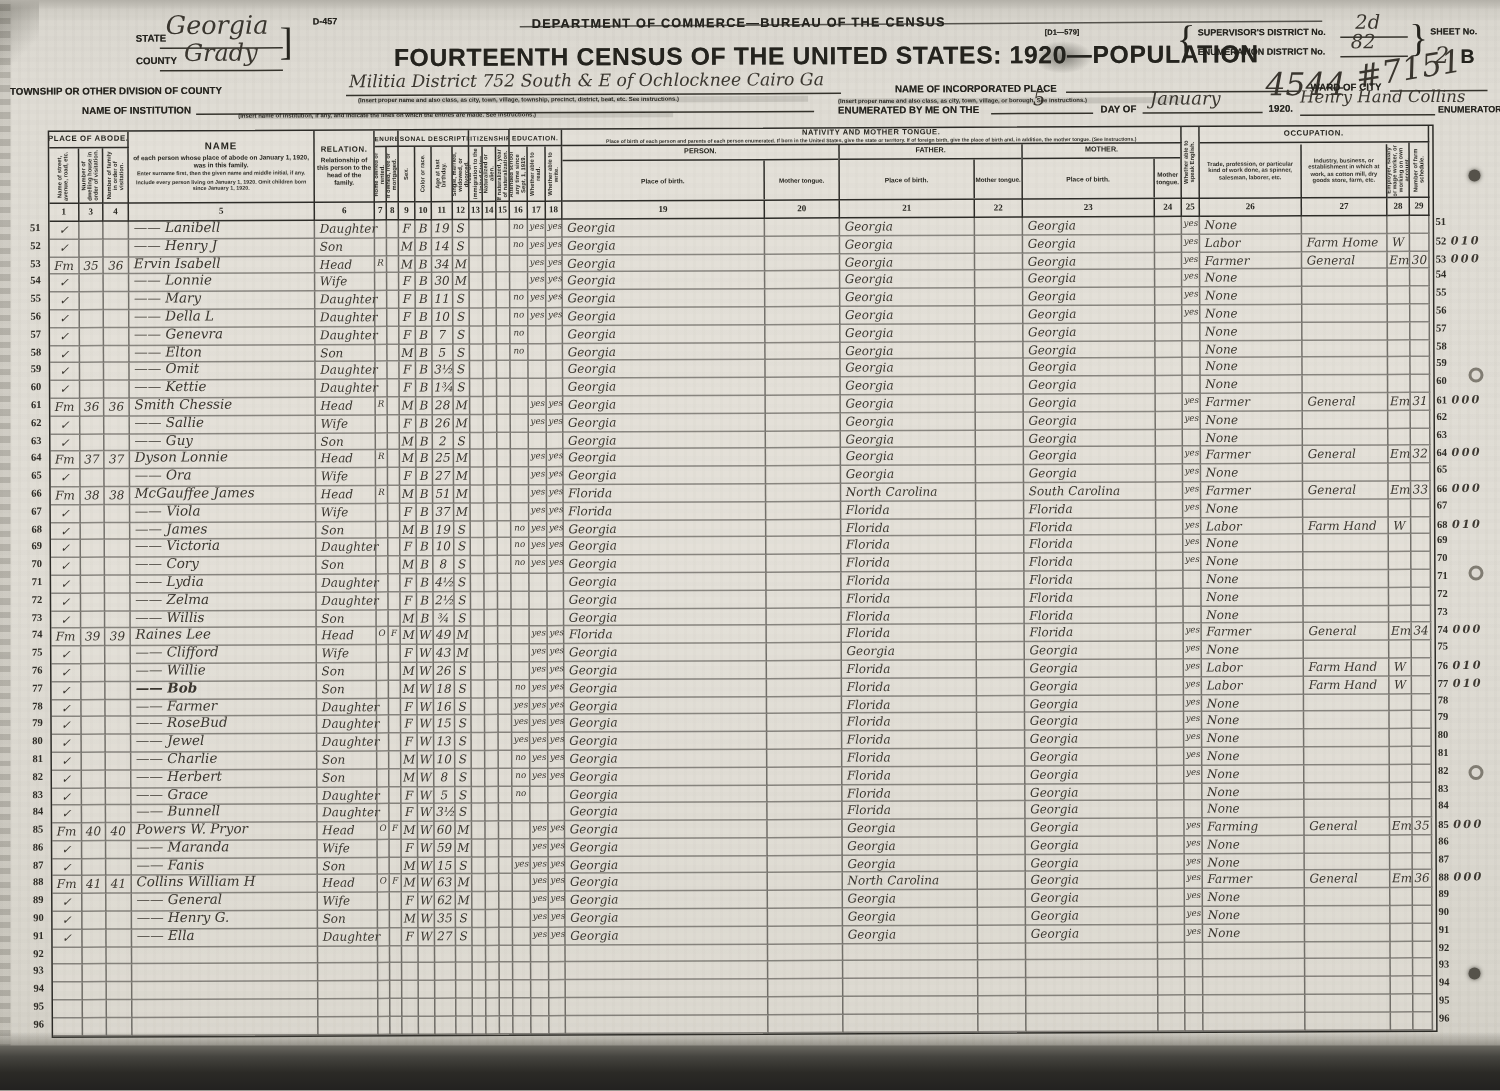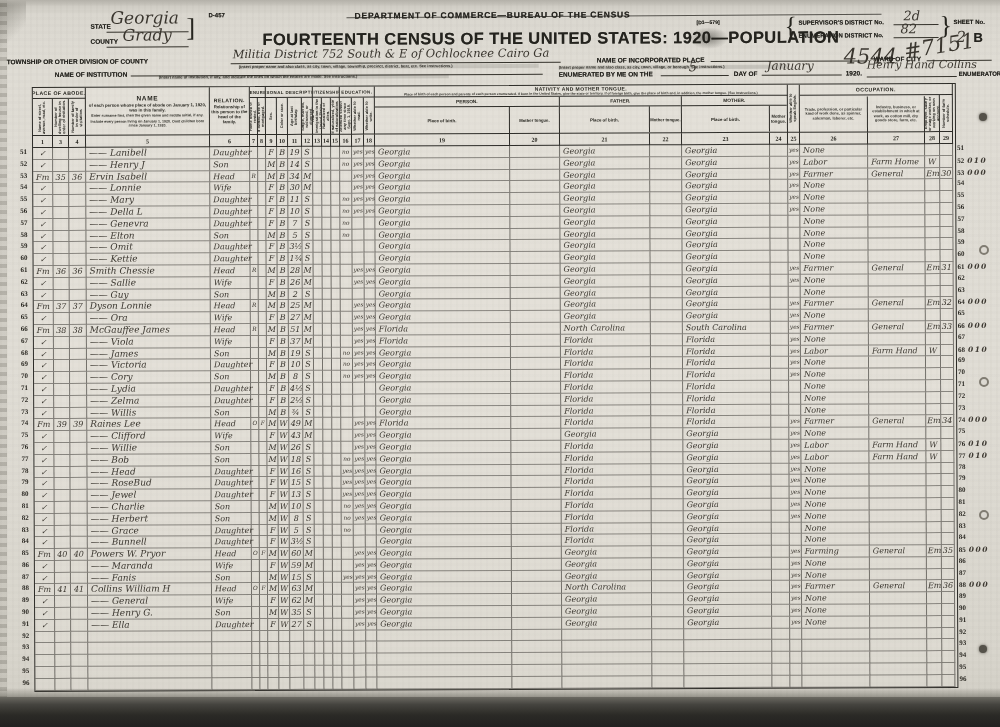--- a/index.html
+++ b/index.html
@@ -979,21 +979,21 @@
         <div class="c lft" style="grid-area: 29 / 22;">Georgia</div>
         <div class="c ctr" style="grid-area: 29 / 23;"></div>
         <div class="c ctr xs" style="grid-area: 29 / 24;">yes</div>
         <div class="c lft" style="grid-area: 29 / 25;">Labor</div>
         <div class="c lft" style="grid-area: 29 / 26;">Farm Hand</div>
         <div class="c ctr" style="grid-area: 29 / 27;">W</div>
         <div class="c ctr" style="grid-area: 29 / 28;"></div>
         <div class="c ctr" style="grid-area: 30 / 1;">✓</div>
         <div class="c ctr" style="grid-area: 30 / 2;"></div>
         <div class="c ctr" style="grid-area: 30 / 3;"></div>
-        <div class="c lft nmc" style="grid-area: 30 / 4;">—— Bob</div>
+        <div class="c lft nmc" style="grid-area: 30 / 4; font-weight: bold;">—— Bob</div>
         <div class="c lft" style="grid-area: 30 / 5;">Son</div>
         <div class="c ctr xs" style="grid-area: 30 / 6;"></div>
         <div class="c ctr xs" style="grid-area: 30 / 7;"></div>
         <div class="c ctr" style="grid-area: 30 / 8;">M</div>
         <div class="c ctr" style="grid-area: 30 / 9;">W</div>
         <div class="c ctr" style="grid-area: 30 / 10;">18</div>
         <div class="c ctr" style="grid-area: 30 / 11;">S</div>
         <div class="c ctr" style="grid-area: 30 / 12;"></div>
         <div class="c ctr" style="grid-area: 30 / 13;"></div>
         <div class="c ctr" style="grid-area: 30 / 14;"></div>
@@ -1007,21 +1007,21 @@
         <div class="c lft" style="grid-area: 30 / 22;">Georgia</div>
         <div class="c ctr" style="grid-area: 30 / 23;"></div>
         <div class="c ctr xs" style="grid-area: 30 / 24;">yes</div>
         <div class="c lft" style="grid-area: 30 / 25;">Labor</div>
         <div class="c lft" style="grid-area: 30 / 26;">Farm Hand</div>
         <div class="c ctr" style="grid-area: 30 / 27;">W</div>
         <div class="c ctr" style="grid-area: 30 / 28;"></div>
         <div class="c ctr" style="grid-area: 31 / 1;">✓</div>
         <div class="c ctr" style="grid-area: 31 / 2;"></div>
         <div class="c ctr" style="grid-area: 31 / 3;"></div>
-        <div class="c lft nmc" style="grid-area: 31 / 4;">—— Head</div>
+        <div class="c lft nmc" style="grid-area: 31 / 4;">—— Farmer</div>
         <div class="c lft" style="grid-area: 31 / 5;">Daughter</div>
         <div class="c ctr xs" style="grid-area: 31 / 6;"></div>
         <div class="c ctr xs" style="grid-area: 31 / 7;"></div>
         <div class="c ctr" style="grid-area: 31 / 8;">F</div>
         <div class="c ctr" style="grid-area: 31 / 9;">W</div>
         <div class="c ctr" style="grid-area: 31 / 10;">16</div>
         <div class="c ctr" style="grid-area: 31 / 11;">S</div>
         <div class="c ctr" style="grid-area: 31 / 12;"></div>
         <div class="c ctr" style="grid-area: 31 / 13;"></div>
         <div class="c ctr" style="grid-area: 31 / 14;"></div>

